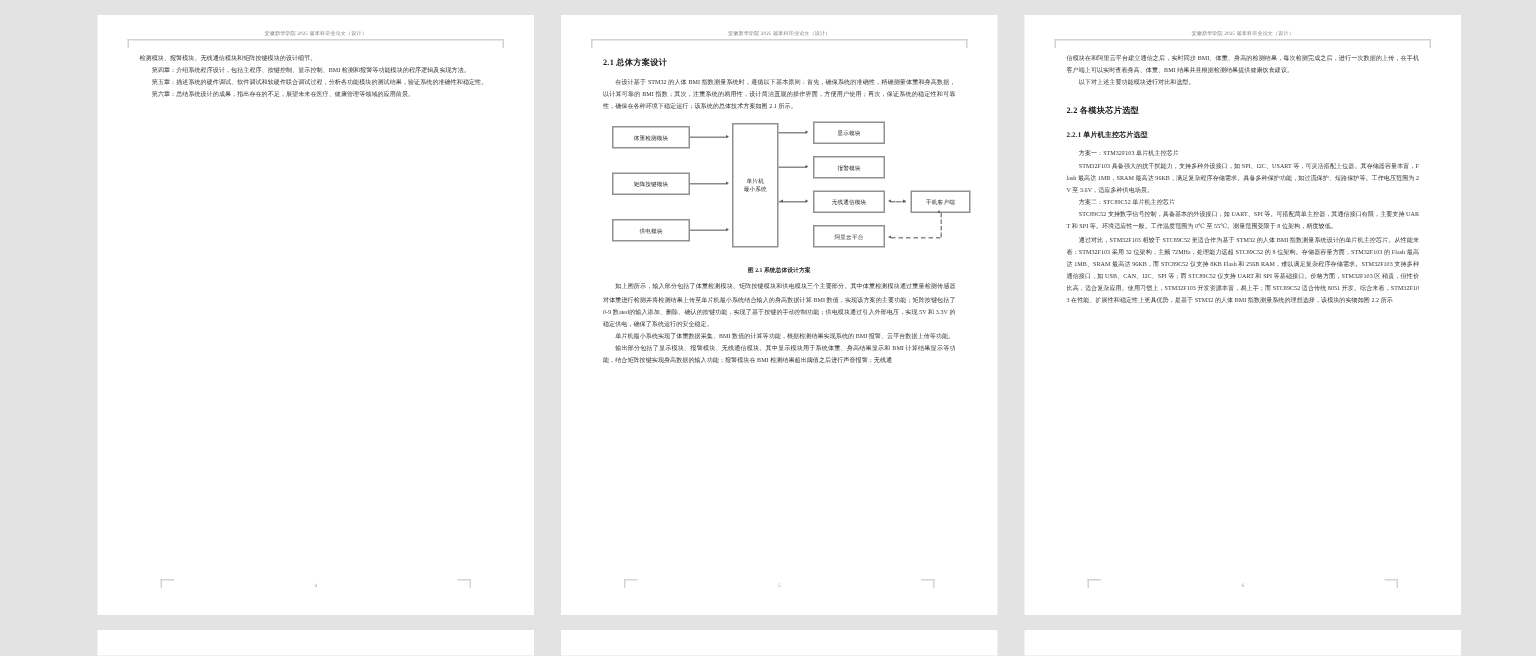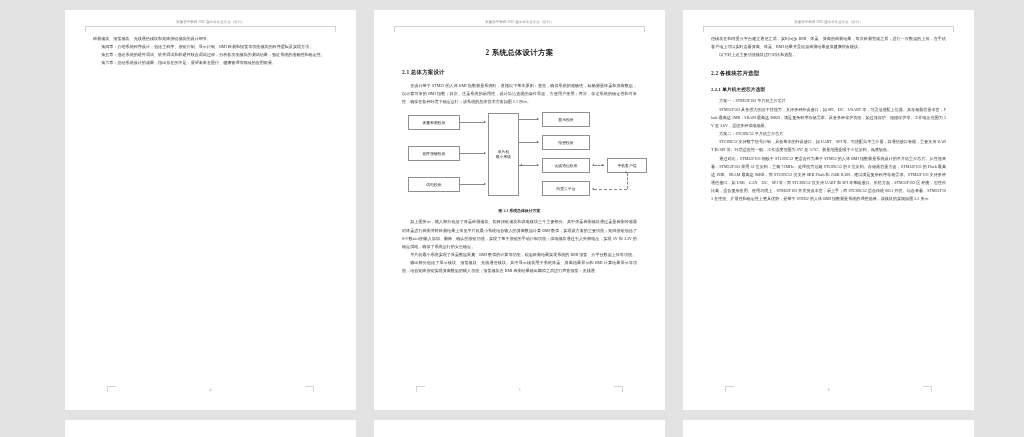--- a/index.html
+++ b/index.html
@@ -241,21 +241,20 @@
   </div>
 
   <div class="page row1 col2">
     <div class="sheet-inner">
       <div class="run-head">安徽新华学院 2025 届本科毕业论文（设计）</div>
       <div class="head-rule">
           <div class="mid"></div>
         </div>
 
       <div class="body-area">
-        <h1 class="chap">2  系统总体设计方案</h1>
         <h2 class="sec">2.1  总体方案设计</h2>
         <p class="para indent">在设计基于 STM32 的人体 BMI 指数测量系统时，遵循以下基本原则：首先，确保系统的准确性，精确测量体重和身高数据，以计算可靠的 BMI 指数；其次，注重系统的易用性，设计简洁直观的操作界面，方便用户使用；再次，保证系统的稳定性和可靠性，确保在各种环境下稳定运行；该系统的总体技术方案如图 2.1 所示。</p>
 
         <div class="diagram">
 
           <div class="blk" style="left:6px;  top:6px;  width:52px; height:15px;">体重检测模块</div>
           <div class="blk" style="left:6px;  top:37px; width:52px; height:15px;">矩阵按键模块</div>
           <div class="blk" style="left:6px;  top:68px; width:52px; height:15px;">供电模块</div>
 
           <div class="blk" style="left:86px; top:4px; width:31px; height:83px; flex-direction:column;">

